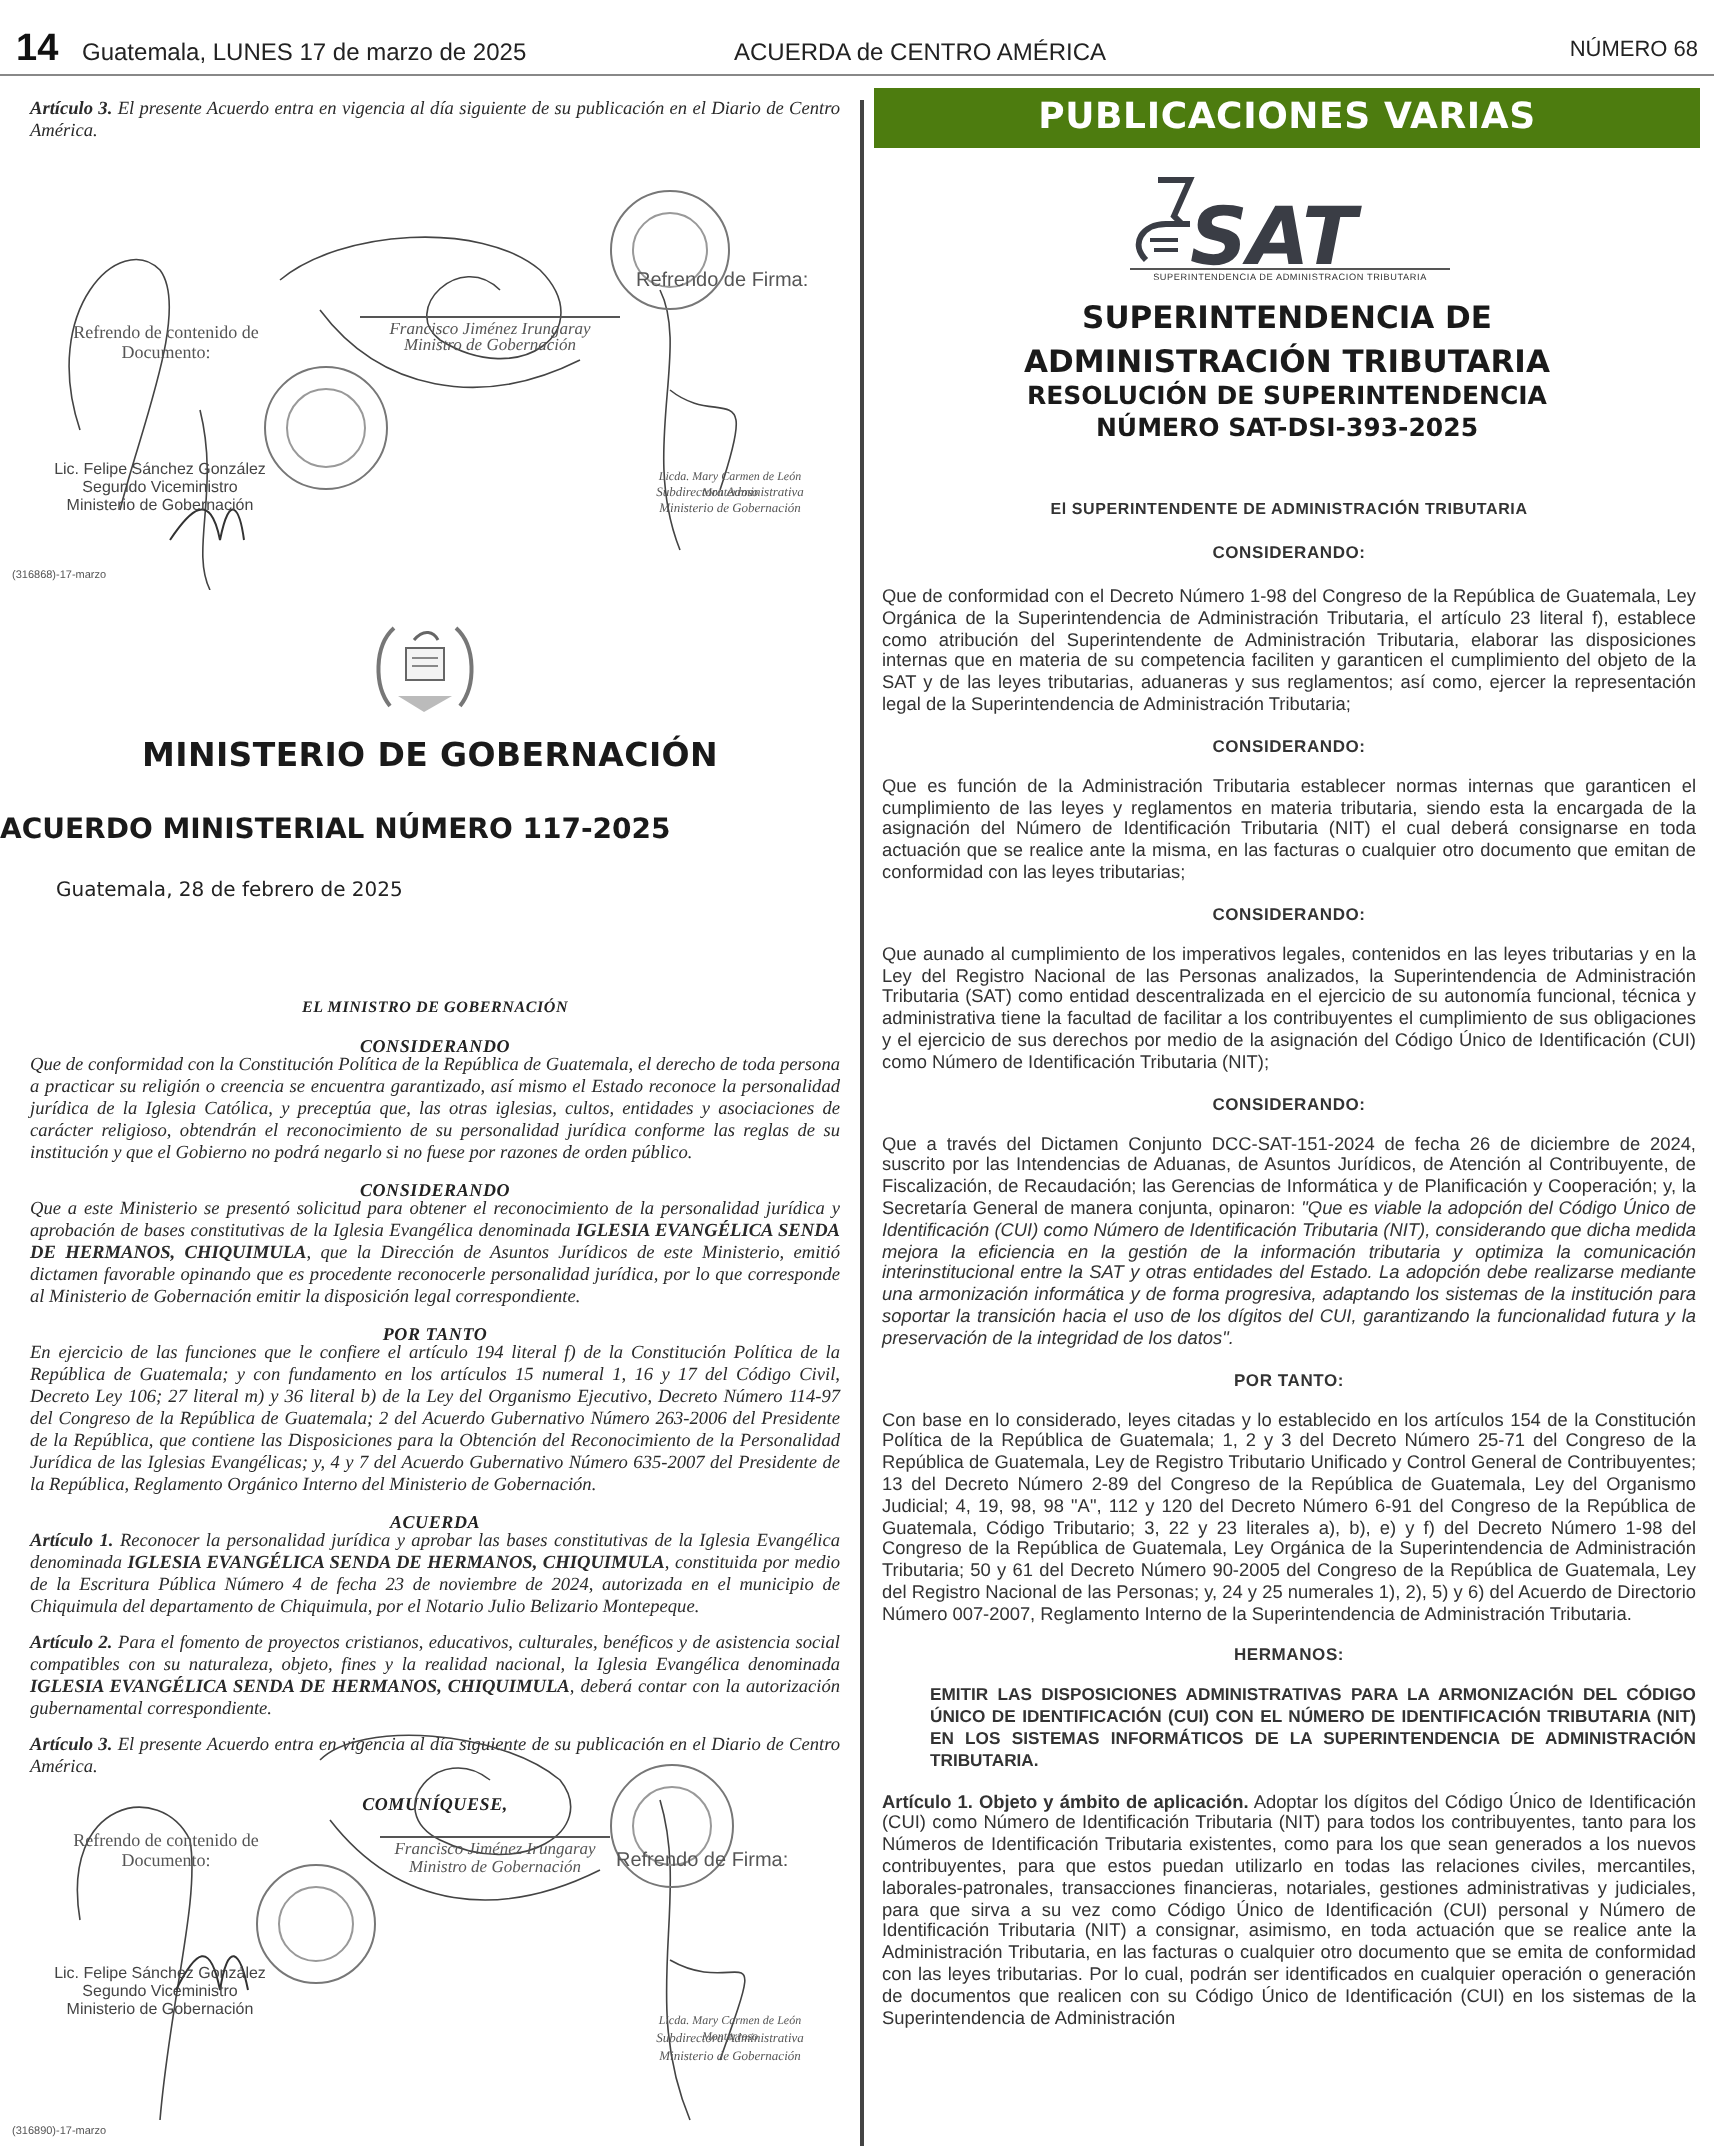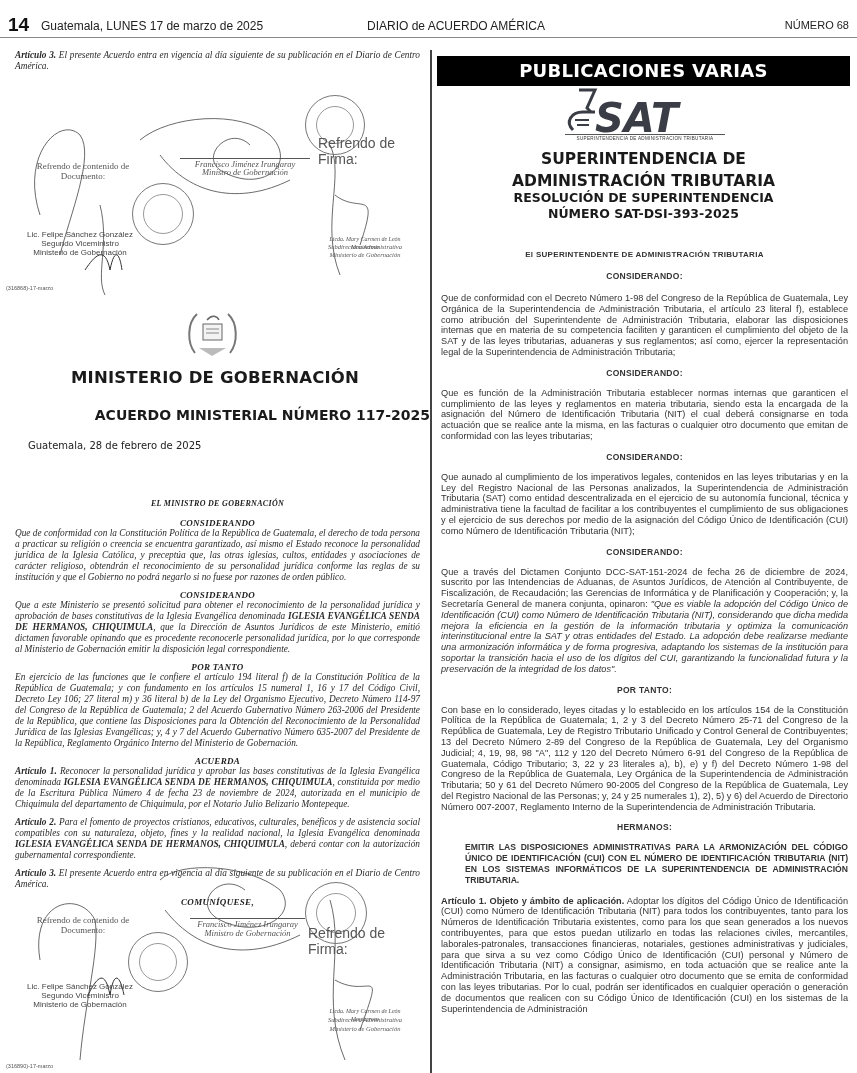--- a/index.html
+++ b/index.html
@@ -17,48 +17,48 @@
   
   .left { position: absolute; left: 15px; top: 50px; width: 405px; font-style: italic; }
   .serif-p { font-family: "Liberation Serif", serif; font-size: 9.3px; line-height: 11px; text-align: justify; color: #2a2a2a; }
   .center-bold { font-family: "Liberation Serif", serif; font-weight: bold; font-size: 9px; text-align: center; letter-spacing: 0.3px; color: #222; }
 
   .sig-block { position: absolute; width: 420px; }
   .sig-text { position: absolute; font-family: "Liberation Sans", sans-serif; font-size: 8px; color: #444; text-align: center; line-height: 9.5px; }
   .sig-italic { font-family: "Liberation Serif", serif; font-style: italic; font-size: 8.5px; color: #555; }
   .stamp { position: absolute; border-radius: 50%; border: 1.2px solid #777; }
   .stamp-inner { position: absolute; border-radius: 50%; border: 1px solid #999; }
-  .refrendo { position: absolute; font-family: "Liberation Sans", sans-serif; font-size: 14px; color: #555; }
+  .refrendo { position: absolute; font-family: "Liberation Sans", sans-serif; font-size: 10px; color: #555; }
   .footer-code { position: absolute; font-family: "Liberation Sans", sans-serif; font-size: 5.5px; color: #555; }
   .scribble { position: absolute; }
 
   .crest { position: absolute; left: 185px; top: 308px; width: 55px; height: 55px; }
   .ministry-title { position: absolute; left: 0; top: 368px; width: 430px; text-align: center; font-family: "DejaVu Sans", sans-serif; font-weight: bold; font-size: 16.5px; color: #1a1a1a; letter-spacing: 0.2px; }
-  .acuerdo-title { position: absolute; left: 0; top: 407px; width: 430px; text-align: right; font-family: "DejaVu Sans", sans-serif; font-weight: bold; font-size: 14px; color: #1a1a1a; }
+  .acuerdo-title { position: absolute; left: 0; top: 407px; width: 430px; text-align: left; font-family: "DejaVu Sans", sans-serif; font-weight: bold; font-size: 14px; color: #1a1a1a; }
   .acuerdo-date { position: absolute; left: 28px; top: 440px; font-family: "DejaVu Sans", sans-serif; font-size: 10px; color: #222; }
 
   
-  .banner { position: absolute; left: 437px; top: 56px; width: 413px; height: 30px; background: #000000; color: #fff; text-align: center; font-family: "DejaVu Sans", sans-serif; font-weight: bold; font-size: 18px; line-height: 30px; letter-spacing: 0.3px; }
+  .banner { position: absolute; left: 437px; top: 44px; width: 413px; height: 30px; background: #4d7c0f; color: #fff; text-align: center; font-family: "DejaVu Sans", sans-serif; font-weight: bold; font-size: 18px; line-height: 30px; letter-spacing: 0.3px; }
   .sat-logo { position: absolute; left: 565px; top: 86px; width: 160px; height: 52px; }
   .sat-sub { position: absolute; left: 565px; top: 134px; width: 160px; text-align: center; font-family: "Liberation Sans", sans-serif; font-size: 4.6px; color: #333; letter-spacing: 0.3px; border-top: 1px solid #555; padding-top: 1px; }
   .sat-title { position: absolute; left: 437px; top: 148px; width: 413px; text-align: center; font-family: "DejaVu Sans", sans-serif; font-weight: bold; font-size: 15.5px; line-height: 22px; color: #1a1a1a; }
   .res-title { position: absolute; left: 437px; top: 190px; width: 413px; text-align: center; font-family: "DejaVu Sans", sans-serif; font-weight: bold; font-size: 12.5px; line-height: 16px; color: #1a1a1a; }
   .right { position: absolute; left: 441px; width: 407px; }
   .sans-p { font-family: "Liberation Sans", sans-serif; font-size: 9.2px; line-height: 10.8px; text-align: justify; color: #333; }
   .sans-head { font-family: "Liberation Sans", sans-serif; font-weight: bold; font-size: 8.5px; text-align: center; color: #333; letter-spacing: 0.3px; }
   .italic { font-style: italic; }
   b { font-weight: bold; }
 </style>
 </head>
 <body>
 
 <div class="header">
   <span class="hdr-num">14</span>
   <span class="hdr-date">Guatemala, LUNES 17 de marzo de 2025</span>
-  <span class="hdr-paper">DIARIO de ACUERDO AMÉRICA</span>
+  <span class="hdr-paper">ACUERDA de CENTRO AMÉRICA</span>
   <span class="hdr-issue">NÚMERO 68</span>
 </div>
 
 <div class="divider"></div>
 
 <div class="left" style="top:50px;">
   <p class="serif-p"><b>Artículo 3.</b> <span>El presente Acuerdo entra en vigencia al día siguiente de su publicación en el Diario de Centro América.</span></p>
 </div>
 
 <div class="sig-block" style="left:0; top:95px; height:200px;">

